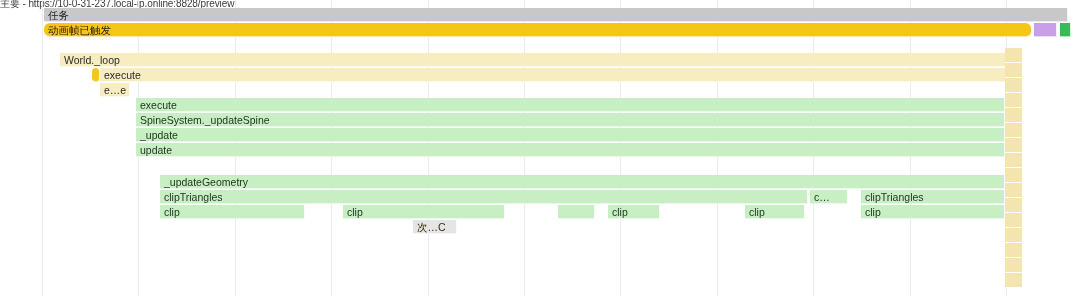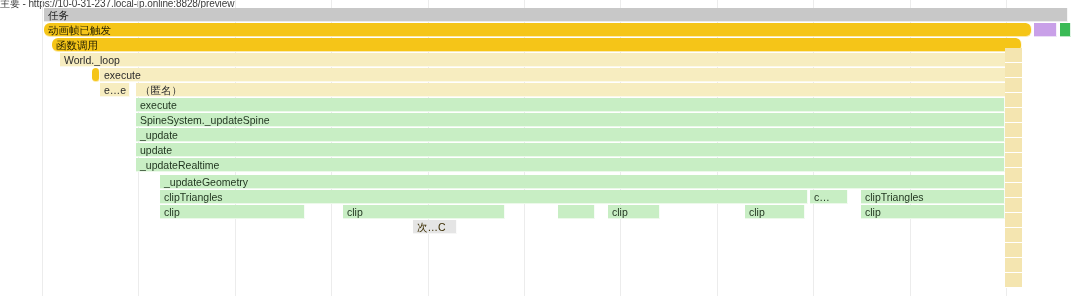--- a/index.html
+++ b/index.html
@@ -55,32 +55,29 @@
     <div class="gridline" style="left: 813px;"></div>
     <div class="gridline" style="left: 910px;"></div>
     <div class="gridline" style="left: 1006px;"></div>
   </div>
 
 <div id="flame">
     <div class="bar c-task" style="left: 44px; top: 8px; width: 1024px;">任务</div>
     <div class="bar c-gold" style="left: 44px; top: 23px; width: 988px;">动画帧已触发</div>
     <div class="bar c-purple notext" style="left: 1034px; top: 23px; width: 23px;"></div>
     <div class="bar c-emer notext" style="left: 1060px; top: 23px; width: 11px;"></div>
-    <div class="bar c-gold" style="left: 52px; top: 38px; width: 970px;">函数调用</div>
     <div class="bar c-cream" style="left: 60px; top: 53px; width: 962px;">World._loop</div>
     <div class="bar c-gold notext" style="left: 92px; top: 68px; width: 8px;"></div>
     <div class="bar c-cream" style="left: 100px; top: 68px; width: 922px;">execute</div>
     <div class="bar c-cream" style="left: 100px; top: 83px; width: 30px;">e…e</div>
-    <div class="bar c-cream" style="left: 136px; top: 83px; width: 886px;">（匿名）</div>
     <div class="bar c-green" style="left: 136px; top: 98px; width: 869px;">execute</div>
     <div class="bar c-lav notext" style="left: 1005px; top: 98px; width: 17px;"></div>
     <div class="bar c-green" style="left: 136px; top: 113px; width: 869px;">SpineSystem._updateSpine</div>
     <div class="bar c-green" style="left: 136px; top: 143px; width: 869px;">update</div>
     <div class="bar c-green" style="left: 136px; top: 128px; width: 869px;">_update</div>
-    <div class="bar c-green" style="left: 136px; top: 158px; width: 869px;">_updateRealtime</div>
     <div class="bar c-green" style="left: 160px; top: 175px; width: 845px;">_updateGeometry</div>
     <div class="bar c-green" style="left: 160px; top: 190px; width: 648px;">clipTriangles</div>
     <div class="bar c-green" style="left: 810px; top: 190px; width: 38px;">c…</div>
     <div class="bar c-green" style="left: 861px; top: 190px; width: 144px;">clipTriangles</div>
     <div class="bar c-green" style="left: 160px; top: 205px; width: 145px;">clip</div>
     <div class="bar c-green" style="left: 343px; top: 205px; width: 162px;">clip</div>
     <div class="bar c-green notext" style="left: 558px; top: 205px; width: 37px;"></div>
     <div class="bar c-green" style="left: 608px; top: 205px; width: 52px;">clip</div>
     <div class="bar c-green" style="left: 745px; top: 205px; width: 60px;">clip</div>
     <div class="bar c-green notext" style="left: 930px; top: 205px; width: 20px;"></div>

